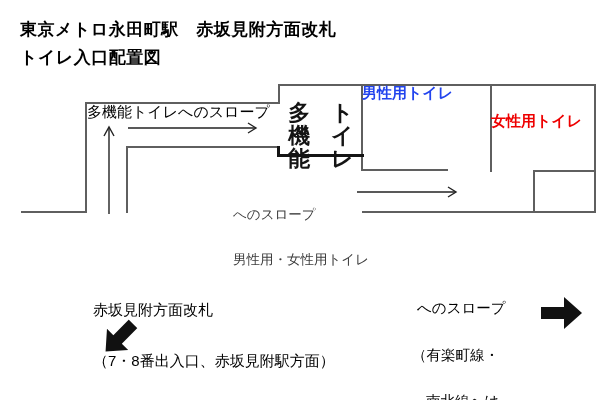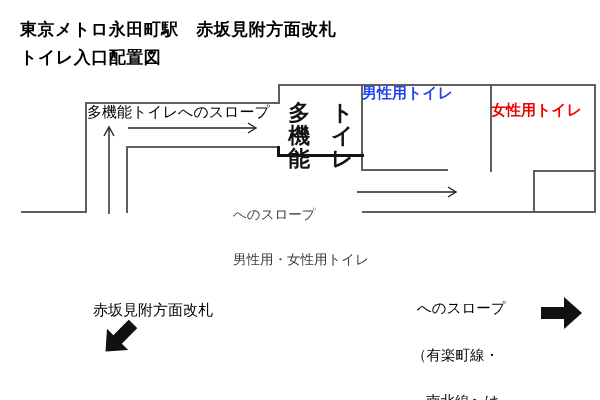--- a/index.html
+++ b/index.html
@@ -10,21 +10,21 @@
   .title-line{font-size:17px;font-weight:bold;line-height:21px;letter-spacing:0.5px;}
 
   .wall{position:absolute;background:#5f5f5f;}
   .wall-dark{position:absolute;background:#141414;}
 
   .room-label{position:absolute;display:flex;flex-direction:row;align-items:flex-end;text-align:center;font-weight:bold;}
   .room-label .l{display:block;}
 
   #multi-label{left:278px;top:84px;width:86px;padding-top:17px;font-size:22px;line-height:23px;color:#141414;}
   #mens-label{left:362px;top:84px;width:128px;font-size:15px;line-height:17px;color:#2244ee;}
-  #womens-label{left:491px;top:84px;width:104px;padding-top:17px;font-size:15px;line-height:17px;color:#ee0000;}
+  #womens-label{left:491px;top:84px;width:104px;padding-top:28px;font-size:15px;line-height:17px;color:#ee0000;}
 
   #ramp1-label{left:87px;top:104px;font-size:15px;line-height:16px;}
   #ramp2-label{left:233px;top:177px;font-size:13.5px;line-height:15px;color:#3d3d3d;}
 
   #gate-label{left:93px;top:267px;font-size:15px;line-height:17px;}
   #hanzomon-label{left:412px;top:270px;font-size:14.5px;line-height:15.5px;}
   #hanzomon-label .ln0{margin-left:5px;}
   #hanzomon-label .ln2,#hanzomon-label .ln3,#hanzomon-label .ln4{margin-left:14px;}
 
   .thin-arrow{position:absolute;}
@@ -85,20 +85,21 @@
     <line x1="8" y1="92" x2="8" y2="6" stroke="#222" stroke-width="1.4"></line>
     <polyline points="3,14 8,5 13,14" fill="none" stroke="#222" stroke-width="1.4"></polyline>
   </svg>
   <svg class="thin-arrow" style="left:354px;top:184px;" width="110" height="16">
     <line x1="3" y1="8" x2="101" y2="8" stroke="#222" stroke-width="1.4"></line>
     <polyline points="94,3 102,8 94,13" fill="none" stroke="#222" stroke-width="1.4"></polyline>
   </svg>
 
   <div class="txt" id="gate-label">
     <div>赤坂見附方面改札</div>
+    <div>（7・8番出入口、赤坂見附駅方面）</div>
   </div>
   <div class="txt" id="hanzomon-label">
     <div class="ln0">へのスロープ</div>
     <div class="ln1">（有楽町線・</div>
     <div class="ln2">南北線へは</div>
     
     
   </div>
 
   <svg class="big-arrow" id="gate-big-arrow" style="left:99px;top:320px;" width="40" height="36" viewBox="0 0 40 36">

